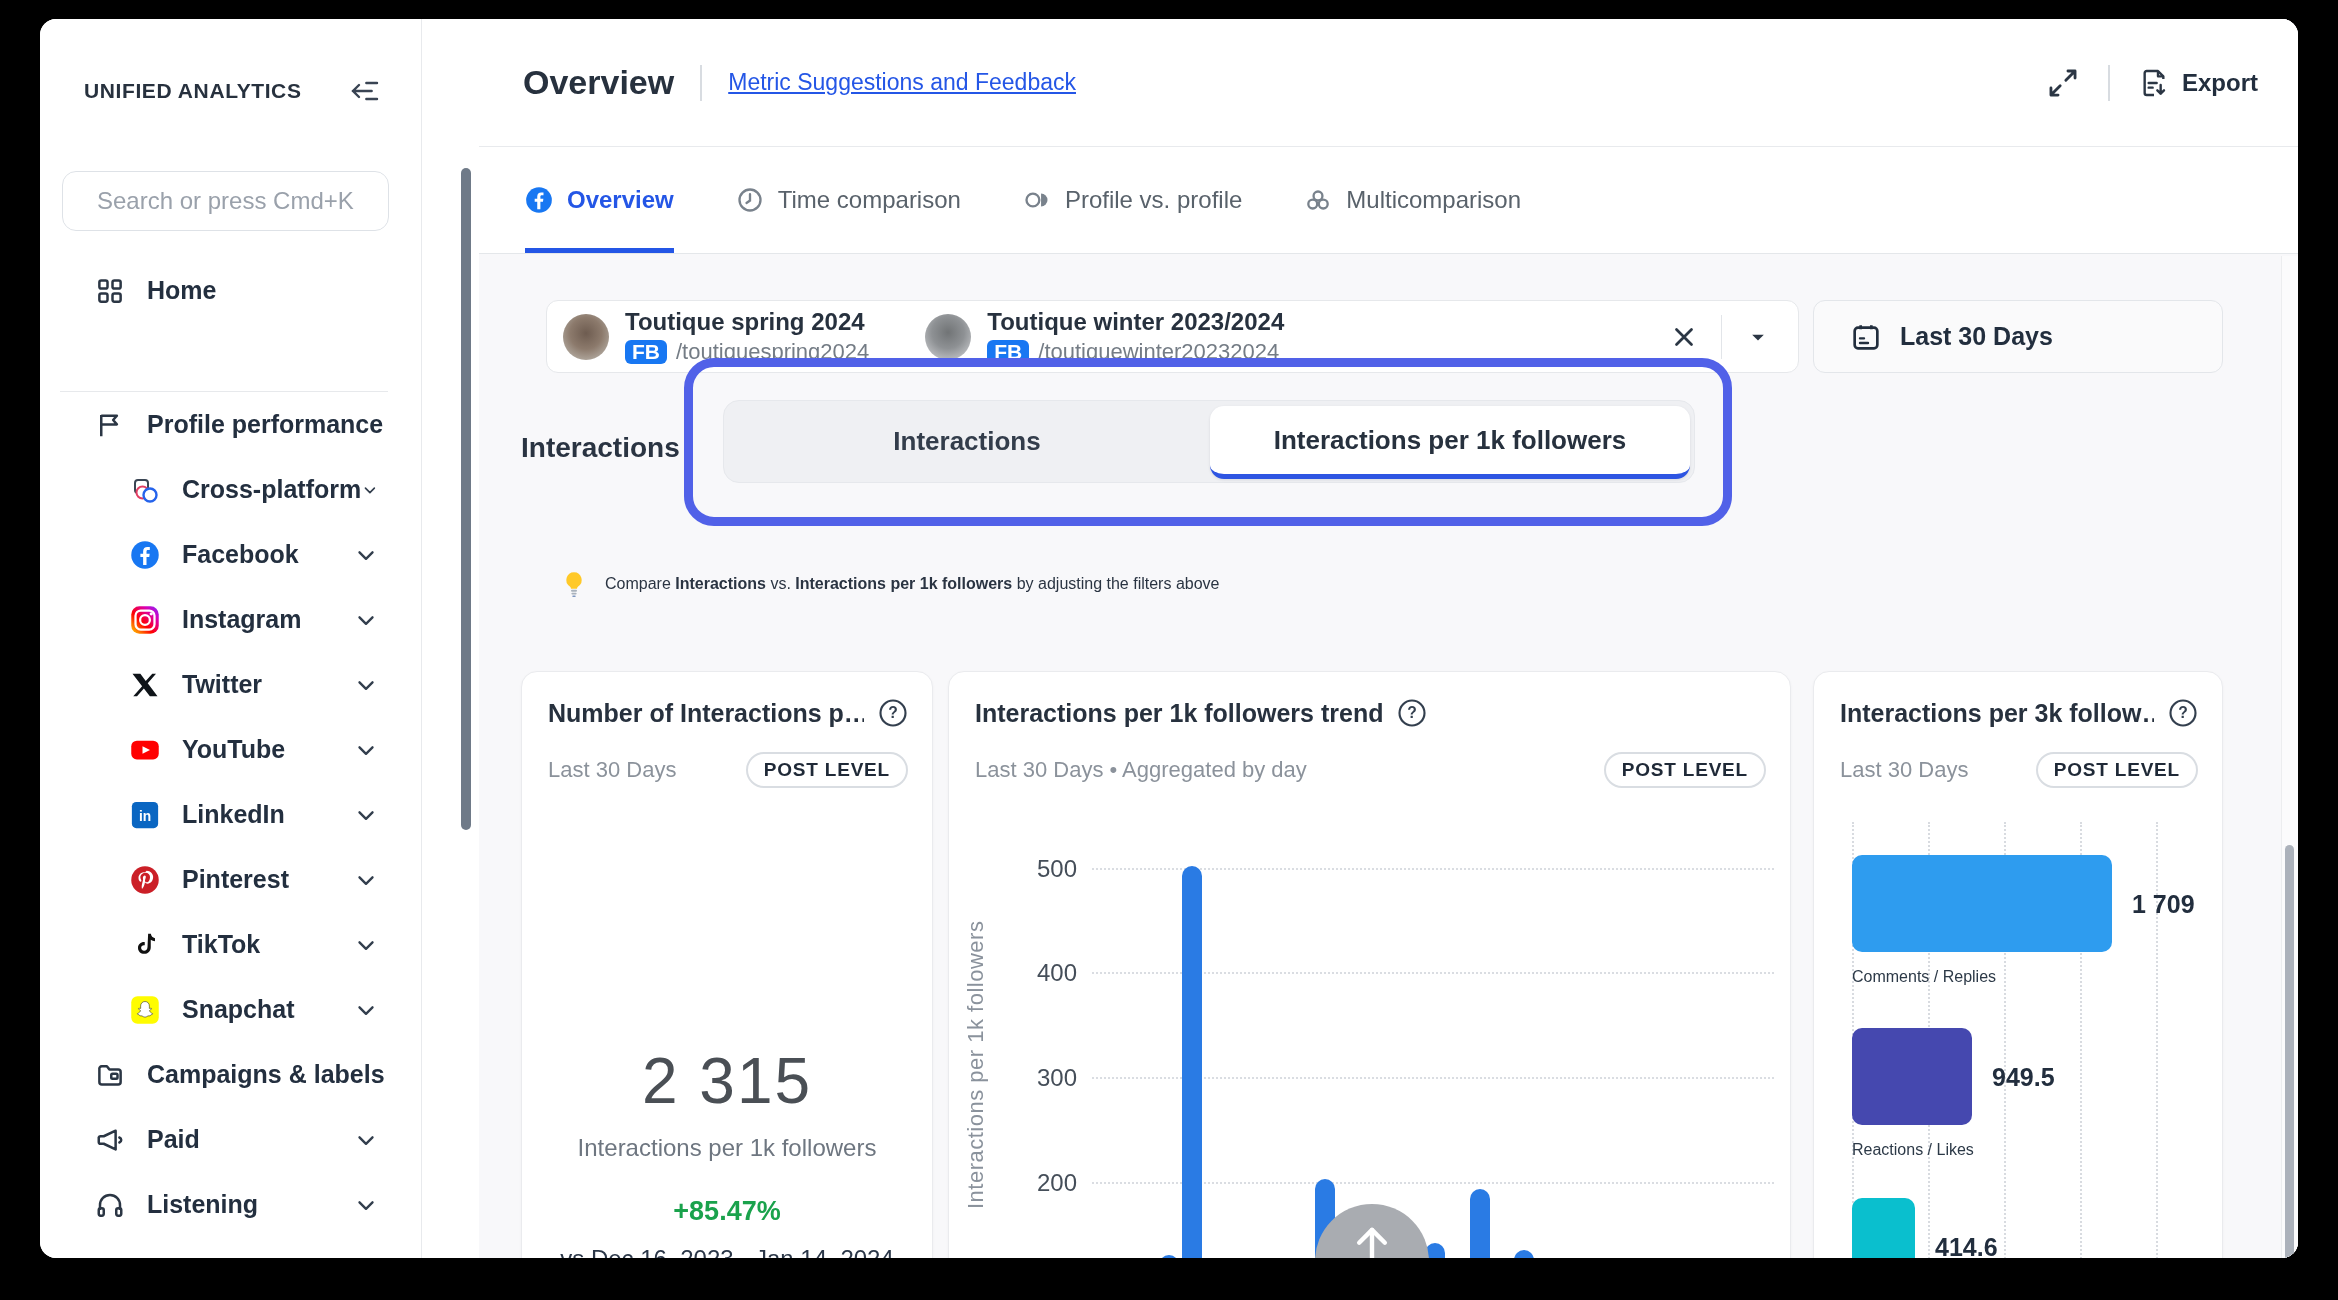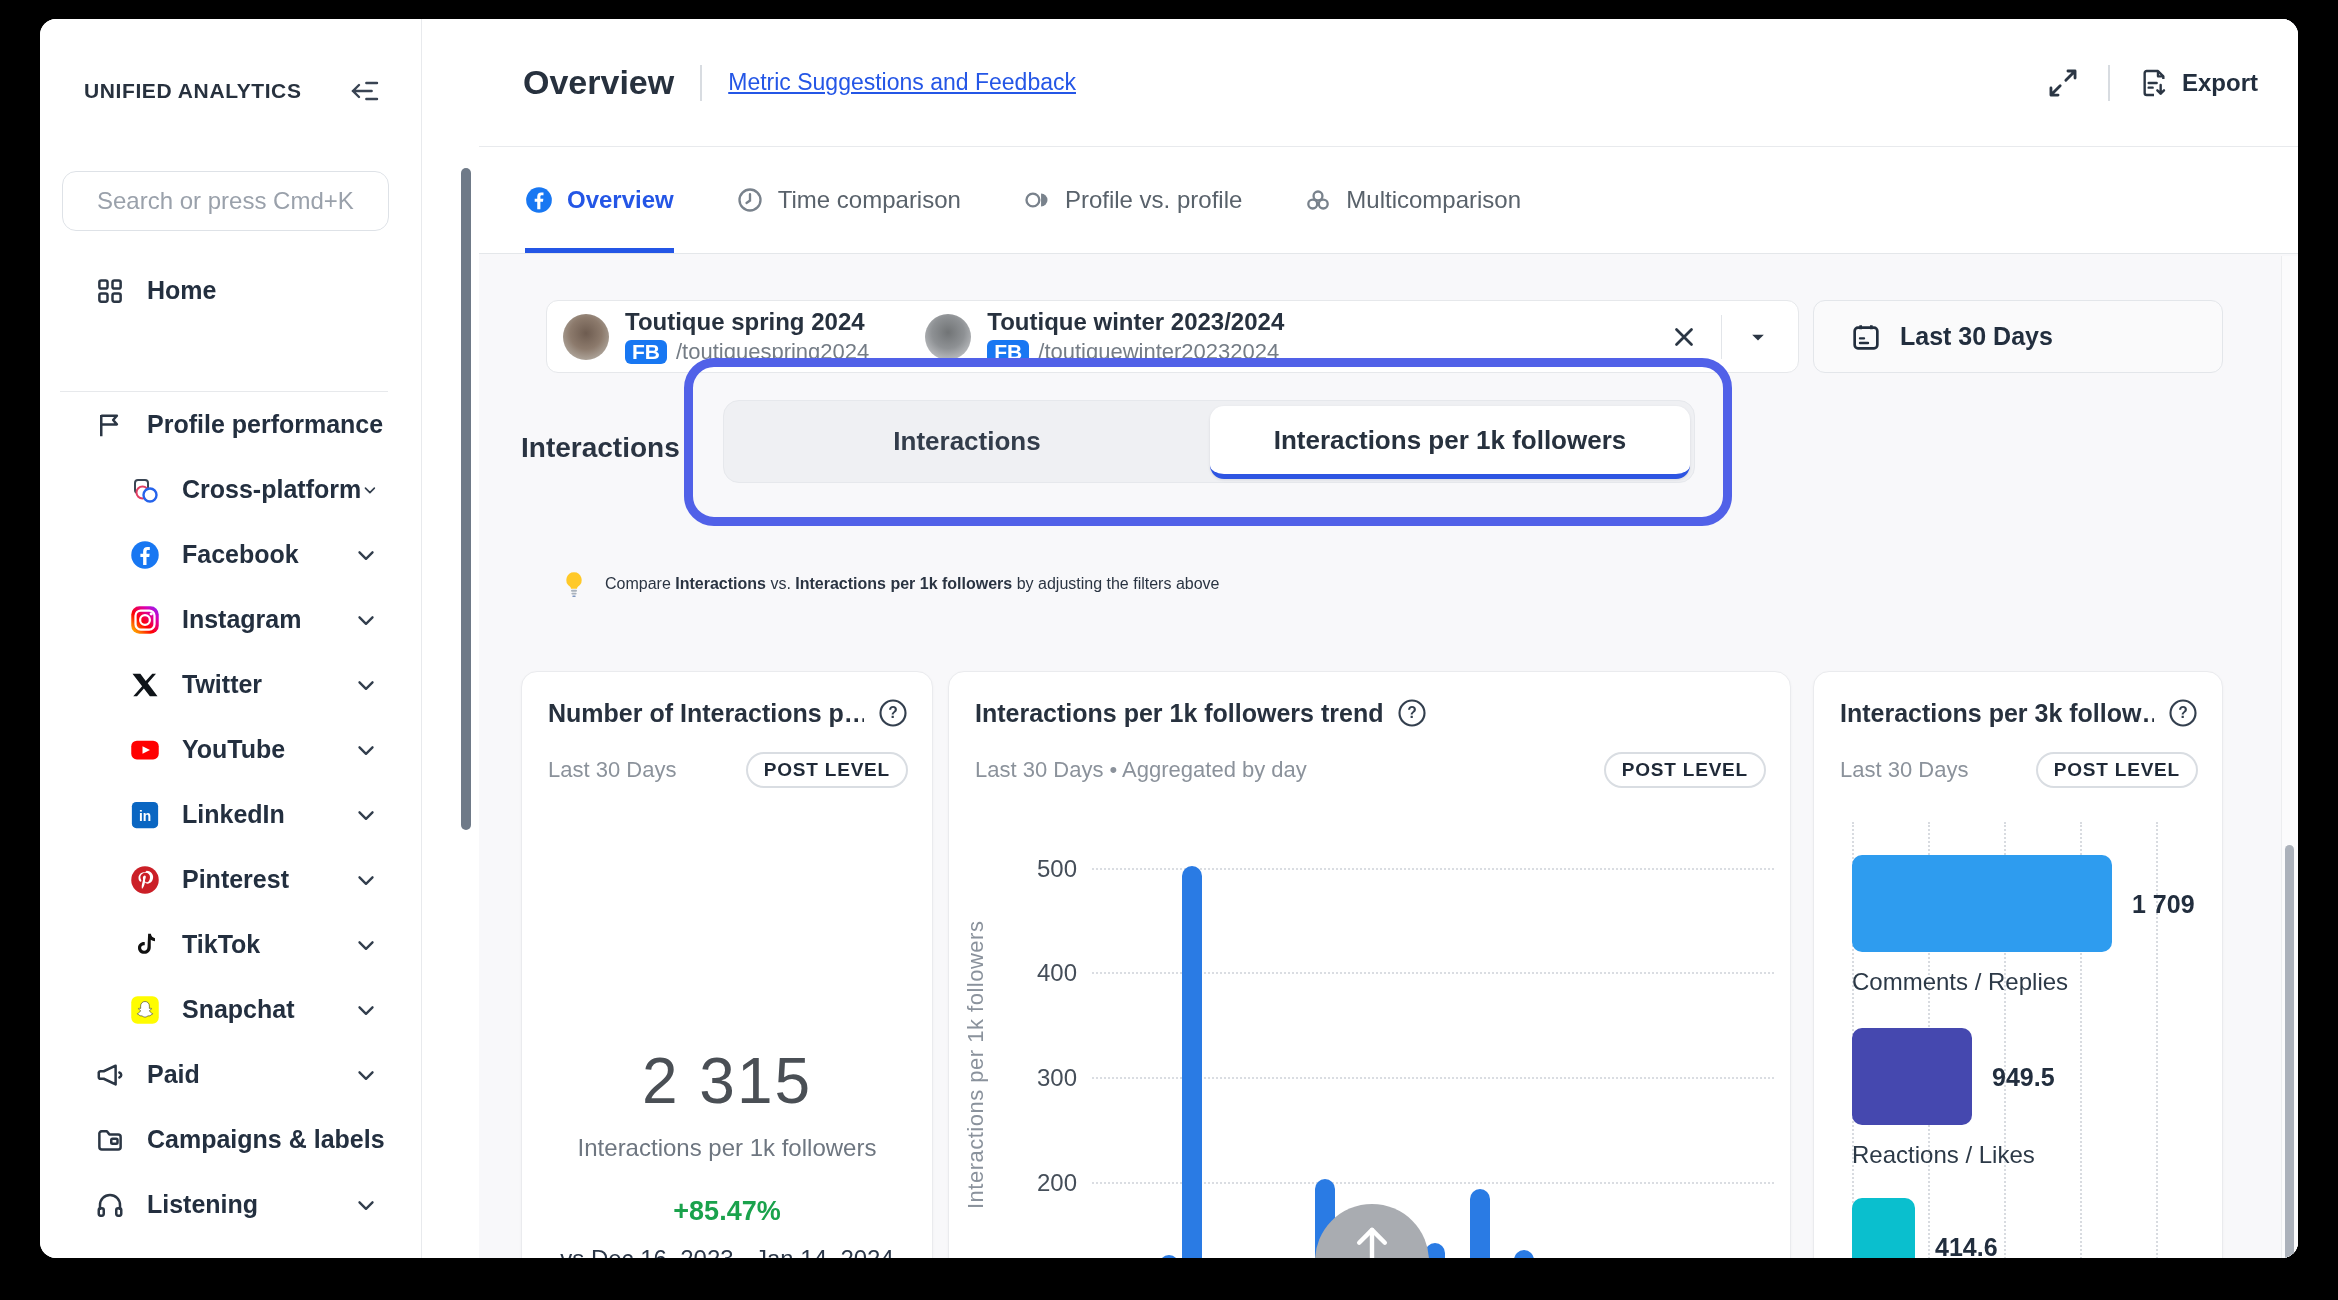--- a/index.html
+++ b/index.html
@@ -140,21 +140,21 @@
     border-radius:50%; background:#A9ACB1; display:flex; justify-content:center;
     padding-top:14px; cursor:pointer; z-index:4; }
   .scrollup-circle .icn { width:44px; height:44px; }
 
   
   .hbar-chart { position:absolute; left:0; top:150px; right:0; bottom:0; overflow:hidden; }
   .gridline-v { position:absolute; top:0; bottom:0; width:0; border-left:2px dotted #D8DBE0; }
   .hbar { position:absolute; height:97px; border-radius:10px; }
   .hbar-value { position:absolute; font-size:25px; font-weight:bold; color:#222E3E;
     line-height:30px; white-space:nowrap; }
-  .hbar-label { position:absolute; font-size:24px; color:#2C3947; white-space:nowrap; }
+  .hbar-label { position:absolute; font-size:16px; color:#2C3947; white-space:nowrap; }
 
   
   .main-scroll { position:absolute; right:0; top:237px; bottom:0; width:17px;
     background:#FBFBFC; border-left:1px solid #ECEDEF; }
   .main-scrollthumb { position:absolute; right:4px; top:589px; width:9px; height:420px;
     background:#ACB2BB; border-radius:5px; }
 </style>
 </head>
 <body>
 
@@ -338,39 +338,39 @@
             <span class="nav-label">Snapchat</span>
             <span class="icn nav-chevron">
               <svg xmlns="http://www.w3.org/2000/svg" viewBox="0 0 24 24" fill="none" stroke="#323E4D" stroke-width="2.2" stroke-linecap="round" stroke-linejoin="round">
                 <path d="M6 9.5l6 6 6-6"></path>
               </svg>
             </span>
           </div>
           <div class="nav-item">
             <span class="icn nav-icn">
               <svg xmlns="http://www.w3.org/2000/svg" viewBox="0 0 24 24" fill="none" stroke="#2B3644" stroke-width="2" stroke-linejoin="round">
+                <path d="M3.5 7.5v10a2 2 0 002 2h13a2 2 0 002-2v-8a2 2 0 00-2-2h-7l-2-2.5h-4a2 2 0 00-2 2.5z"></path>
+                <rect x="13" y="11" width="5" height="4" rx="1"></rect>
+              </svg>
+            </span>
+            <span class="nav-label">Campaigns &amp; labels</span>
+            <span class="icn nav-chevron">
+              <svg xmlns="http://www.w3.org/2000/svg" viewBox="0 0 24 24" fill="none" stroke="#323E4D" stroke-width="2.2" stroke-linecap="round" stroke-linejoin="round">
+                <path d="M6 9.5l6 6 6-6"></path>
+              </svg>
+            </span>
+          </div>
+          <div class="nav-item">
+            <span class="icn nav-icn">
+              <svg xmlns="http://www.w3.org/2000/svg" viewBox="0 0 24 24" fill="none" stroke="#2B3644" stroke-width="2" stroke-linejoin="round">
                 <path d="M3 10v3.5A1.5 1.5 0 004.5 15H7l9.5 4.5v-15L7 9H4.5A1.5 1.5 0 003 10z"></path>
                 <path d="M19.5 10c1 .4 1.5 1.1 1.5 2s-.5 1.6-1.5 2" stroke-linecap="round"></path>
               </svg>
             </span>
             <span class="nav-label">Paid</span>
-            <span class="icn nav-chevron">
-              <svg xmlns="http://www.w3.org/2000/svg" viewBox="0 0 24 24" fill="none" stroke="#323E4D" stroke-width="2.2" stroke-linecap="round" stroke-linejoin="round">
-                <path d="M6 9.5l6 6 6-6"></path>
-              </svg>
-            </span>
-          </div>
-          <div class="nav-item">
-            <span class="icn nav-icn">
-              <svg xmlns="http://www.w3.org/2000/svg" viewBox="0 0 24 24" fill="none" stroke="#2B3644" stroke-width="2" stroke-linejoin="round">
-                <path d="M3.5 7.5v10a2 2 0 002 2h13a2 2 0 002-2v-8a2 2 0 00-2-2h-7l-2-2.5h-4a2 2 0 00-2 2.5z"></path>
-                <rect x="13" y="11" width="5" height="4" rx="1"></rect>
-              </svg>
-            </span>
-            <span class="nav-label">Campaigns &amp; labels</span>
             <span class="icn nav-chevron">
               <svg xmlns="http://www.w3.org/2000/svg" viewBox="0 0 24 24" fill="none" stroke="#323E4D" stroke-width="2.2" stroke-linecap="round" stroke-linejoin="round">
                 <path d="M6 9.5l6 6 6-6"></path>
               </svg>
             </span>
           </div>
           <div class="nav-item">
             <span class="icn nav-icn">
               <svg xmlns="http://www.w3.org/2000/svg" viewBox="0 0 24 24" fill="none" stroke="#2B3644" stroke-width="2" stroke-linejoin="round">
                 <path d="M4 16v-4a8 8 0 0116 0v4"></path>

